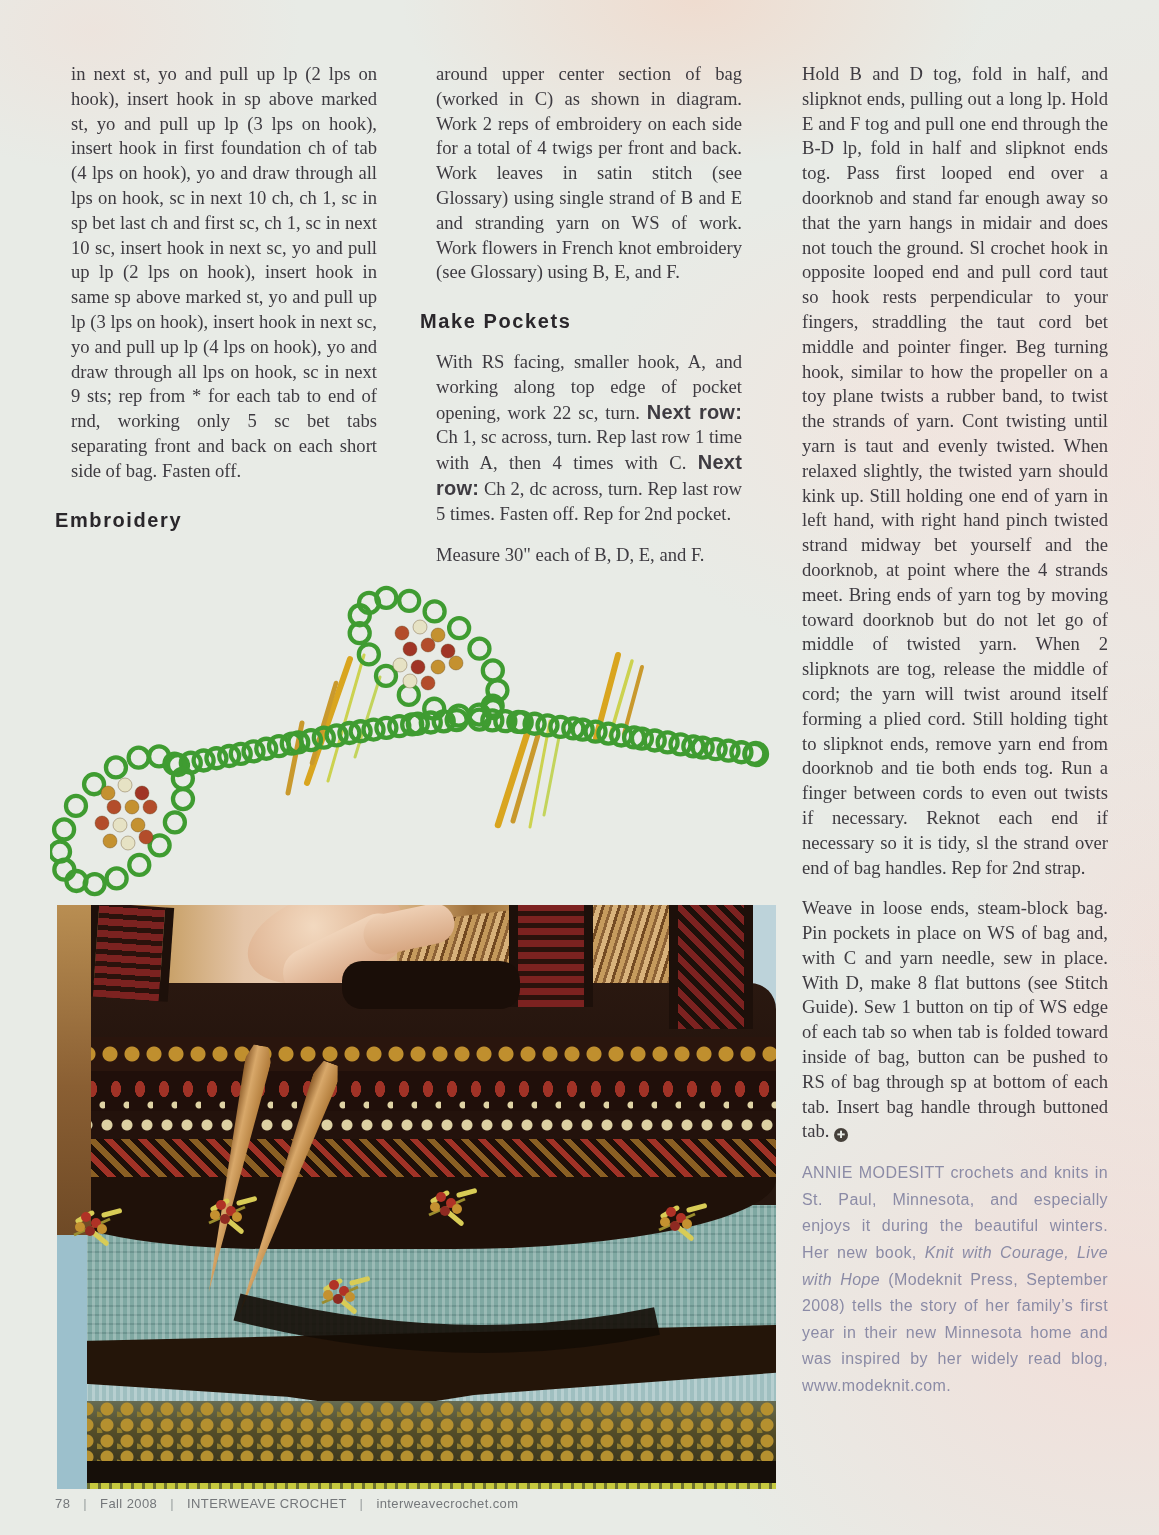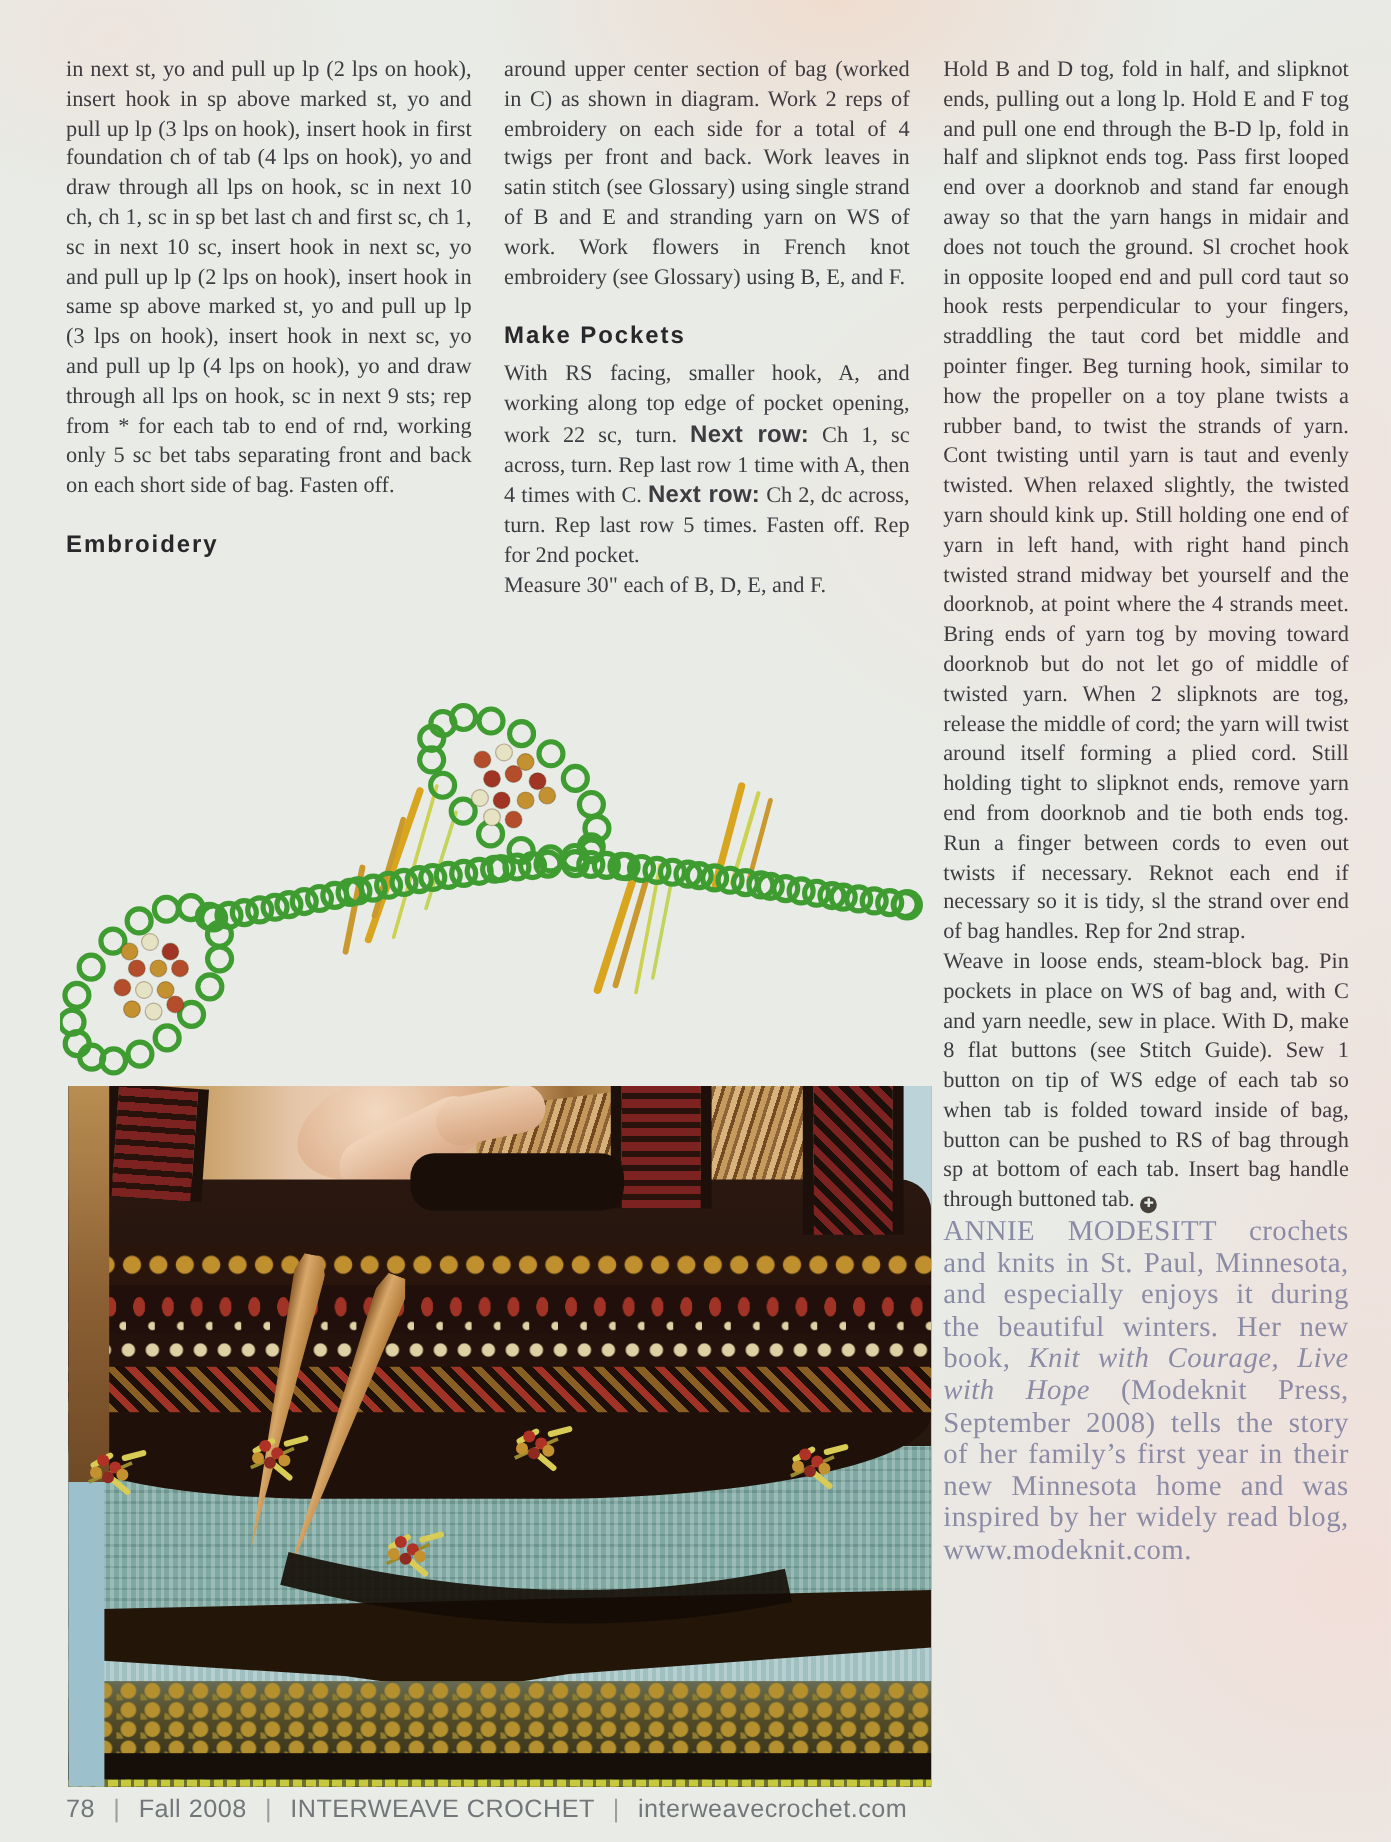--- a/index.html
+++ b/index.html
@@ -11,26 +11,26 @@
       radial-gradient(300px 200px at 8% 2%, rgba(246,215,205,.35), transparent 70%),
       radial-gradient(520px 760px at 101% 30%, rgba(247,219,214,.45), transparent 70%),
       radial-gradient(430px 330px at 78% 27%, rgba(249,224,216,.45), transparent 72%),
       radial-gradient(620px 520px at 97% 86%, rgba(248,214,208,.60), transparent 72%),
       radial-gradient(300px 420px at 100% 62%, rgba(247,216,210,.45), transparent 72%),
       #e8ebe6;
   }
   .col{position:absolute;top:46px;width:338px;text-align:justify;
        font-size:18.6px;line-height:24.8px;color:#3e3b41;}
   #col-left{left:55px;} #col-center{left:420px;} #col-right{left:786px;}
-  .col p{margin:0;}
+  .col p{margin:16px;}
   .sec-heading{font-family:"Liberation Sans",sans-serif;font-weight:bold;
        font-size:20px;letter-spacing:1.6px;color:#2a272b;margin:24px 0 7px 0;text-align:left;}
   .rb{font-family:"Liberation Sans",sans-serif;font-weight:bold;font-size:20px;letter-spacing:.2px;}
   .ri{font-style:italic;}
-  .bio{margin-top:22px;font-family:Liberation Serif, serif;font-size:24px;
+  .bio{margin-top:22px;font-family:Liberation Sans, sans-serif;font-size:16px;
        line-height:26.6px;color:#8b8ba6;letter-spacing:.4px;}
   .endmark{display:inline-block;width:14px;height:14px;background:#45403a;border-radius:50%;
        color:#e8ebe6;font-size:10px;line-height:14px;text-align:center;vertical-align:-1px;
        font-family:"DejaVu Sans",sans-serif;}
   
   #diagram{position:absolute;left:50px;top:585px;width:730px;height:320px;}
   
   .photo{position:absolute;left:57px;top:905px;width:719px;height:584px;overflow:hidden;
          background:#26170f;box-shadow:0 0 0 1px rgba(60,50,40,.25) inset;}
   .photo *{position:absolute;}
@@ -88,21 +88,21 @@
   .ph-edgedark{left:0;top:556px;width:719px;height:22px;background:#160f09;}
   .ph-edgeyellow{left:0;top:578px;width:719px;height:6px;
       background:repeating-linear-gradient(90deg,#c6c93e 0 8px,#6b7030 8px 11px);}
   .needle{width:26px;background:linear-gradient(90deg,#8a5a28,#d8a86a 40%,#b07a38);
       clip-path:polygon(50% 100%,100% 6%,78% 0,22% 0,0 6%);}
   .n1{left:165px;top:138px;height:252px;transform:rotate(12deg);}
   .n2{left:215px;top:150px;height:268px;transform:rotate(20deg);}
   #photo-overlay{left:0;top:0;}
   
   .footer{position:absolute;left:55px;top:1496px;font-family:"Liberation Sans",sans-serif;
-      font-size:21px;color:#74777a;letter-spacing:.4px;}
+      font-size:13px;color:#74777a;letter-spacing:.4px;}
   .footer .pipe{color:#9aa09f;margin:0 9px;}
 </style>
 </head>
 <body>
 
 <div class="col" id="col-left">
   <p>in next st, yo and pull up lp (2 lps on hook), insert hook in sp above marked st, yo and pull up lp (3 lps on hook), insert hook in first foundation ch of tab (4 lps on hook), yo and draw through all lps on hook, sc in next 10 ch, ch 1, sc in sp bet last ch and first sc, ch 1, sc in next 10 sc, insert hook in next sc, yo and pull up lp (2 lps on hook), insert hook in same sp above marked st, yo and pull up lp (3 lps on hook), insert hook in next sc, yo and pull up lp (4 lps on hook), yo and draw through all lps on hook, sc in next 9 sts; rep from * for each tab to end of rnd, working only 5 sc bet tabs separating front and back on each short side of bag. Fasten off.</p>
   <h3 class="sec-heading">Embroidery</h3>
 </div>
 

